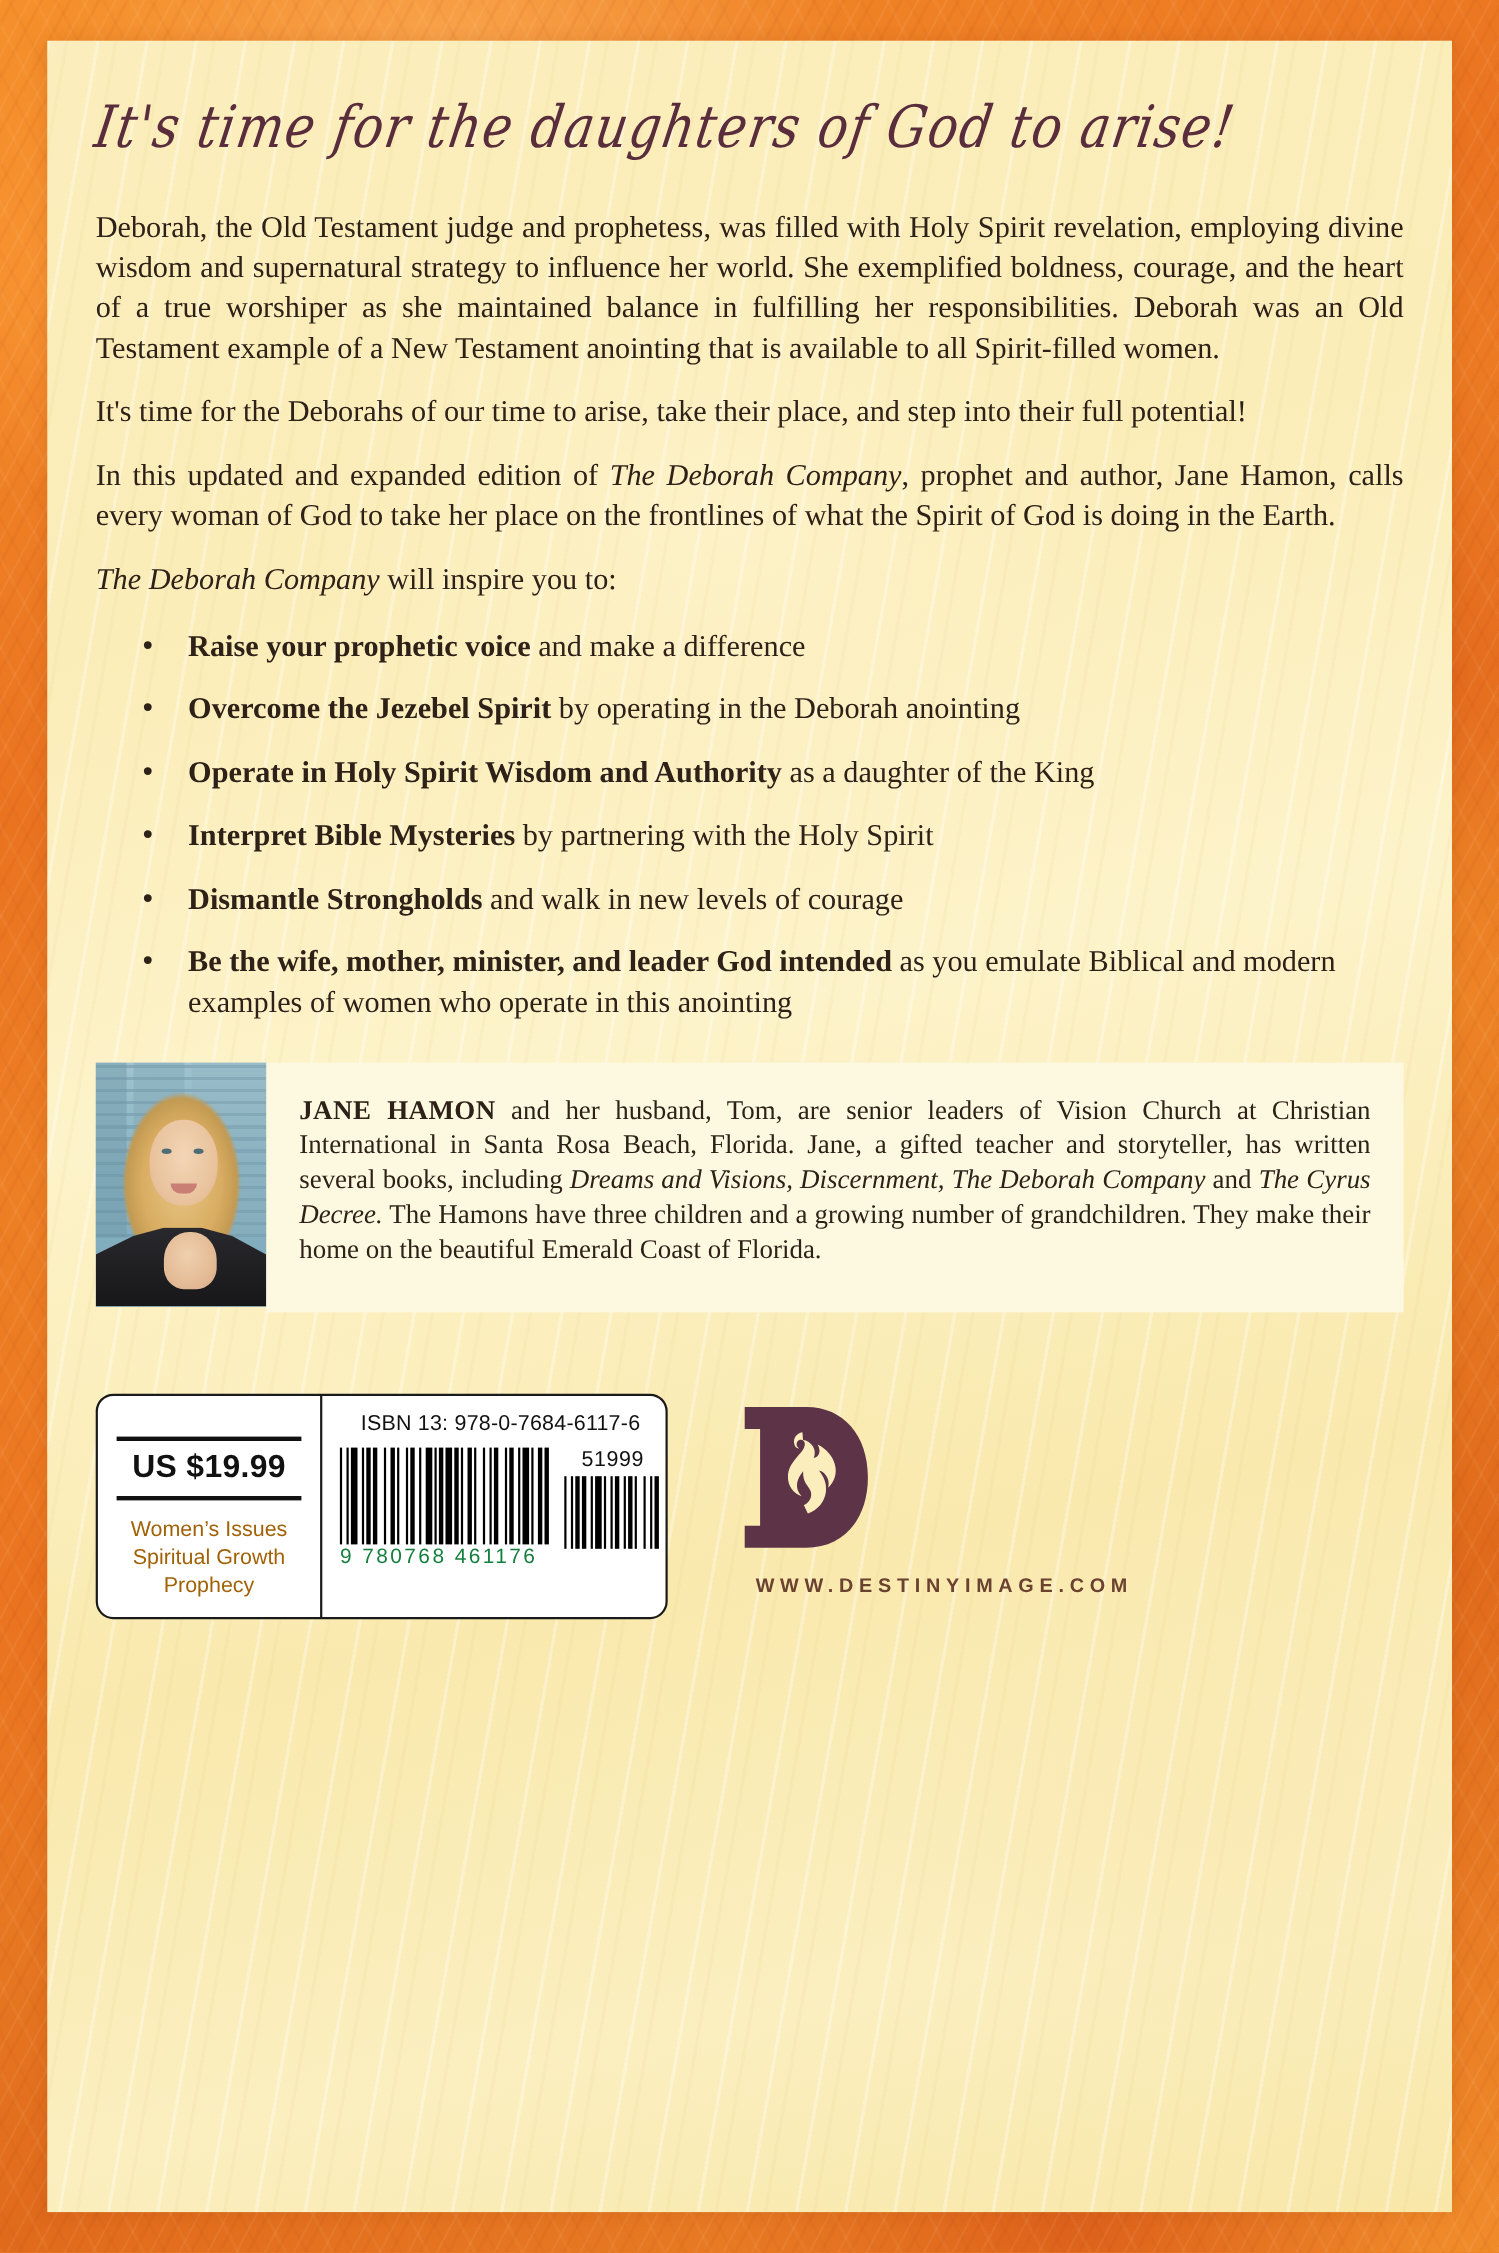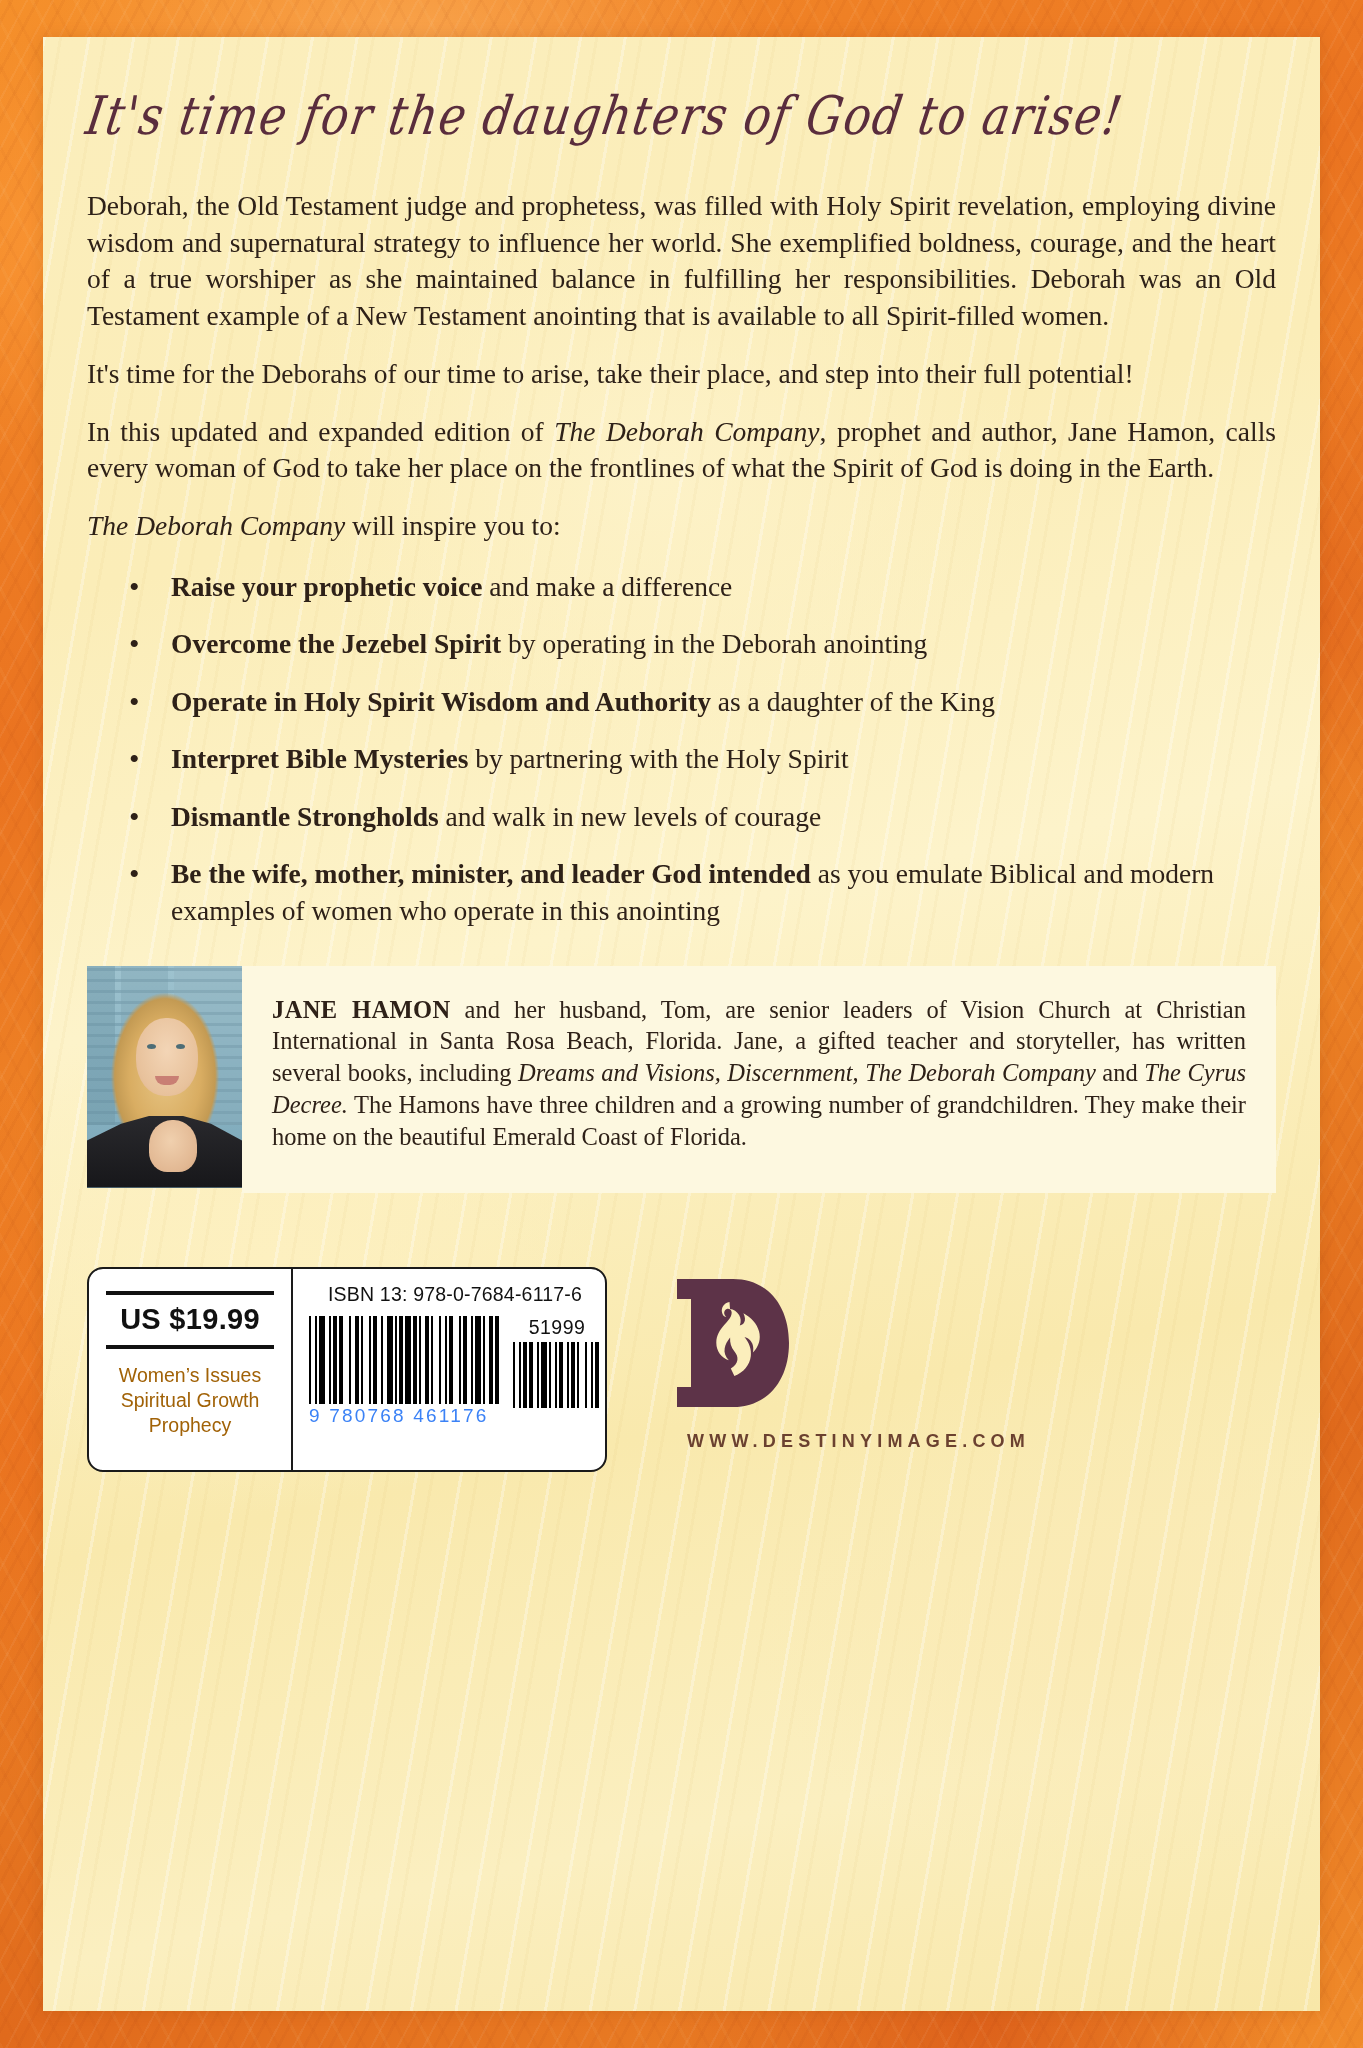--- a/index.html
+++ b/index.html
@@ -223,21 +223,21 @@
     overflow: hidden;
     flex: 0 0 520px;
   }
   .price-col {
     width: 204px;
     flex: 0 0 204px;
     border-right: 2.5px solid #1a1a1a;
     display: flex;
     flex-direction: column;
     align-items: center;
-    justify-content: flex-start;
+    justify-content: center;
     padding-top: 22px;
     font-family: "Liberation Sans", sans-serif;
   }
   .price-rule {
     width: 168px;
     height: 4px;
     background: #111;
   }
   .price-val {
     font-size: 29px;
@@ -275,21 +275,21 @@
   .bars {
     height: 88px;
     display: flex;
     align-items: stretch;
   }
   .bars i { display: block; background: #000; }
   .bars i.sp { background: transparent; }
   .ean-digits {
     font-family: "Liberation Sans", sans-serif;
     font-size: 19px;
-    color: #3b82f6;
+    color: #15803d;
     letter-spacing: 2.2px;
     margin-top: 1px;
     white-space: nowrap;
   }
   .addon { position: relative; margin-top: 0; }
   .addon-num {
     font-family: "Liberation Sans", sans-serif;
     font-size: 19.5px;
     color: #111;
     text-align: center;

